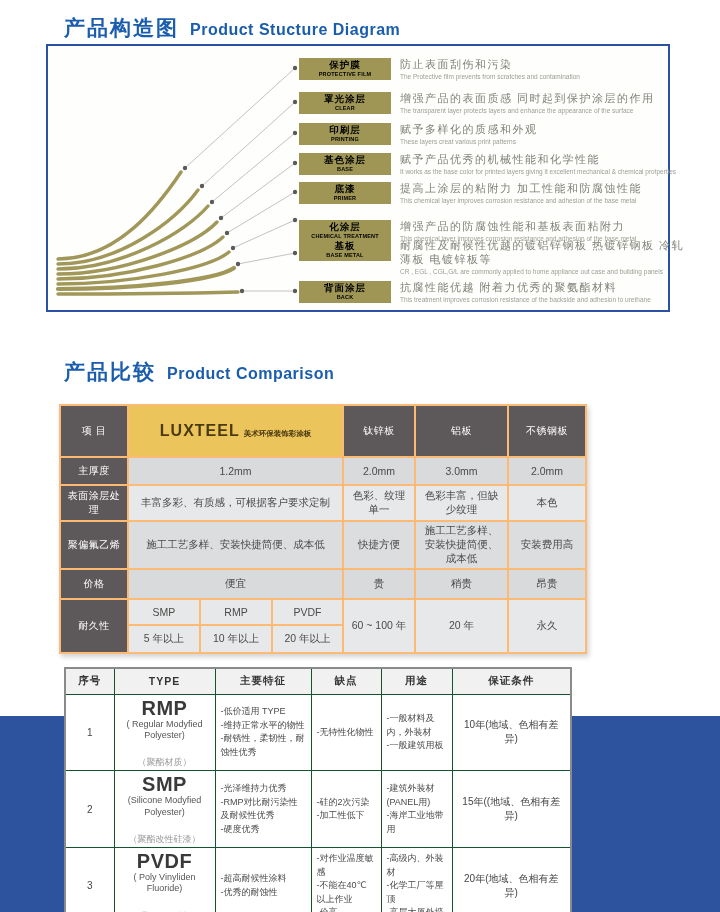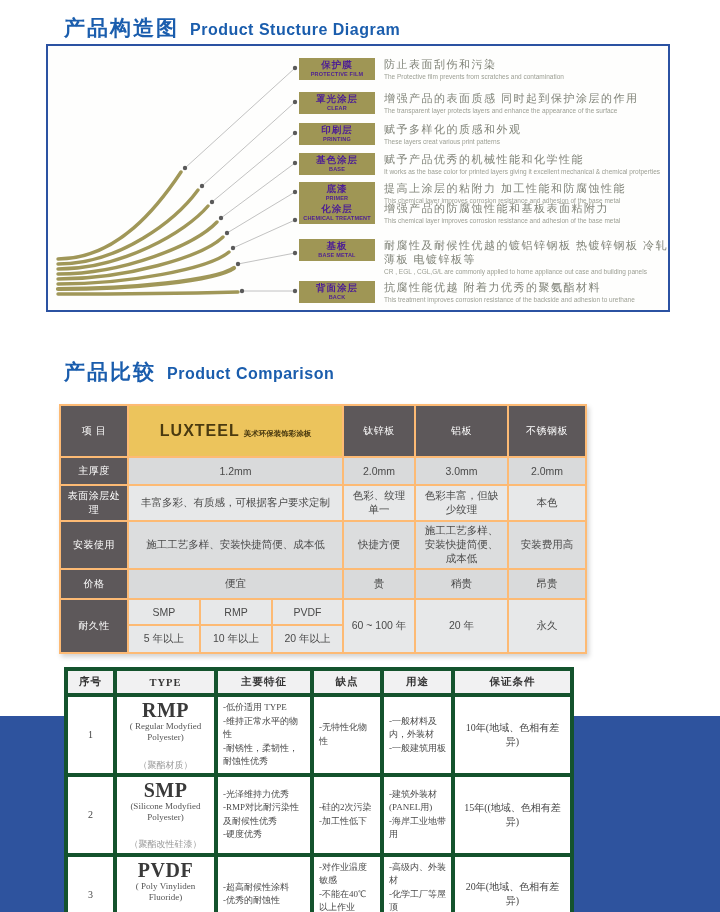--- a/index.html
+++ b/index.html
@@ -16,21 +16,21 @@
   #title2{top:358px;}
 
   
   #diagram-box{
     position:absolute;left:46px;top:44px;width:620px;height:264px;
     border:2px solid #2b52a2;background:#fefefd;
   }
   #fan-svg{position:absolute;left:0;top:0;}
   .lrow{position:absolute;left:251px;display:flex;align-items:flex-start;gap:9px;}
   .badge{
-    width:76px;min-height:20px;background:#9f9655;color:#4c1d95;text-align:center;
+    width:92px;min-height:20px;background:#9f9655;color:#000000;text-align:center;
     display:flex;flex-direction:column;justify-content:center;padding:2px 0;box-sizing:border-box;
   }
   .badge .bzh{font-size:9.5px;font-weight:bold;letter-spacing:1px;line-height:1.15;}
   .badge .ben{font-size:5.5px;font-weight:bold;letter-spacing:0.2px;line-height:1.2;}
   .ldesc{width:288px;}
   .ldesc .dzh{font-size:11px;letter-spacing:1.5px;color:#7f8277;line-height:1.25;}
   .ldesc .den{font-size:6.5px;color:#9b9e93;line-height:1.3;margin-top:1px;}
 
   
   #cmp-table{
@@ -45,21 +45,21 @@
   td.rb1{background:#d9dadb;} td.rb2{background:#e7e8e9;} td.rb3{background:#dcddde;}
 
   
   #blue-band{position:absolute;left:0;top:716px;width:720px;height:196px;background:#2e539e;}
 
   
   #types-table{
     position:absolute;left:64px;top:667px;border-collapse:collapse;background:#ffffff;
     border:2px solid #8a8a8a;table-layout:fixed;
   }
-  #types-table td{border:4px solid #14532d;vertical-align:middle;box-sizing:border-box;font-family:Liberation Serif, serif;}
+  #types-table td{border:1px solid #14532d;vertical-align:middle;box-sizing:border-box;}
   #types-table tr.thead td{background:#f1f1f2;font-weight:bold;font-size:10.5px;color:#333;text-align:center;height:26px;letter-spacing:1px;}
   .c-num{text-align:center;font-size:10px;color:#444;}
   .c-type{text-align:center;line-height:1.25;padding:2px;}
   .t-big{font-size:20px;font-weight:bold;color:#3a3a3a;letter-spacing:0.5px;line-height:1.1;}
   .t-en{font-size:9px;color:#555;}
   .t-zh{font-size:9px;color:#999;margin-top:16px;}
   .c-list{font-size:9px;color:#4a4a4a;line-height:1.5;padding:4px 5px;white-space:pre-line;text-align:left;}
   .c-guar{text-align:center;font-size:10px;color:#444;padding:0 8px;line-height:1.4;}
 </style>
 </head>
@@ -155,21 +155,21 @@
   <div class="lrow" style="top:136px">
     <div class="badge">
       <span class="bzh">底漆</span>
       <span class="ben">PRIMER</span>
     </div>
     <div class="ldesc">
       <div class="dzh">提高上涂层的粘附力 加工性能和防腐蚀性能</div>
       <div class="den">This chemical layer improves corrosion resistance and adhesion of the base metal</div>
     </div>
   </div>
-  <div class="lrow" style="top:156px">
+  <div class="lrow" style="top:174px">
     <div class="badge">
       <span class="bzh">化涂层</span>
       <span class="ben">CHEMICAL TREATMENT</span>
     </div>
     <div class="ldesc">
       <div class="dzh">增强产品的防腐蚀性能和基板表面粘附力</div>
       <div class="den">This chemical layer improves corrosion resistance and adhesion of the base metal</div>
     </div>
   </div>
   <div class="lrow" style="top:193px">
@@ -227,21 +227,21 @@
     <td class="rb1">2.0mm</td>
   </tr>
   <tr style="height:34px">
     <td class="dk">表面涂层处理</td>
     <td class="rb2" colspan="3">丰富多彩、有质感，可根据客户要求定制</td>
     <td class="rb2">色彩、纹理单一</td>
     <td class="rb2">色彩丰富，但缺少纹理</td>
     <td class="rb2">本色</td>
   </tr>
   <tr style="height:46px">
-    <td class="dk">安装使用</td>
+    <td class="dk">聚偏氟乙烯</td>
     <td class="rb3" colspan="3">施工工艺多样、安装快捷简便、成本低</td>
     <td class="rb3">快捷方便</td>
     <td class="rb3">施工工艺多样、安装快捷简便、成本低</td>
     <td class="rb3">安装费用高</td>
   </tr>
   <tr style="height:28px">
     <td class="dk">价格</td>
     <td class="rb1" colspan="3">便宜</td>
     <td class="rb1">贵</td>
     <td class="rb1">稍贵</td>

